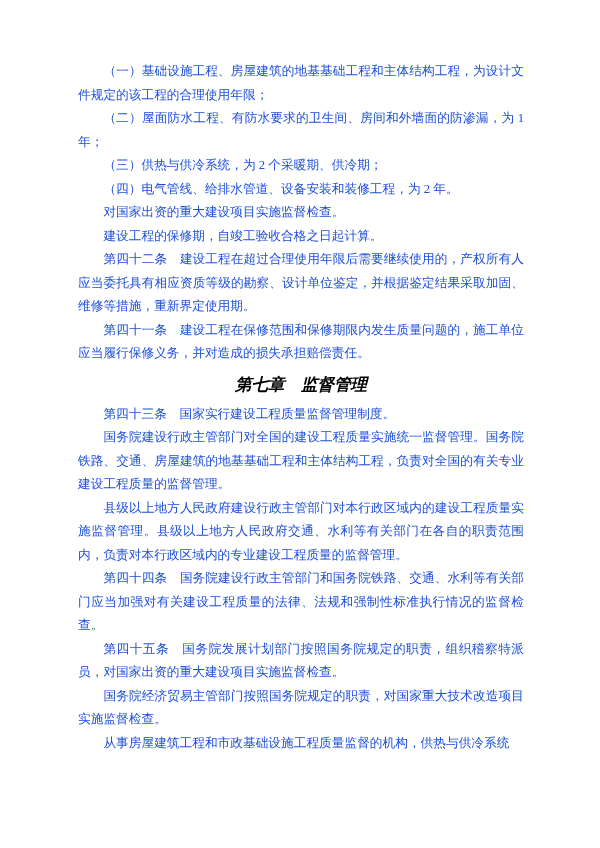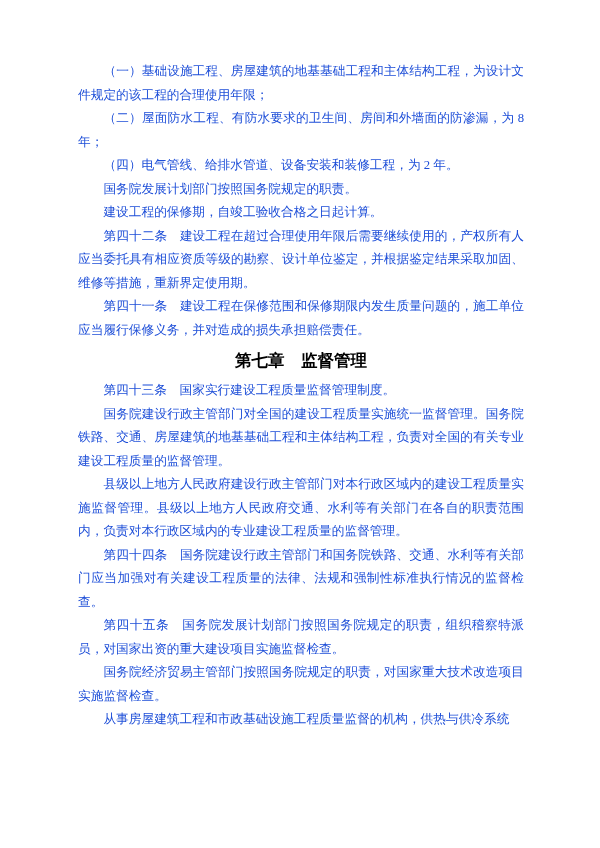--- a/index.html
+++ b/index.html
@@ -33,31 +33,33 @@
     color: #1d4ed8;
   }
   .heading {
     margin: 7px 0 6px 0;
     font-size: 16.5px;
     line-height: 24px;
     font-weight: bold;
     text-align: center;
     text-indent: 0;
     color: #000000;
+    font-style: italic;
   }
 </style>
 </head>
 <body>
 
 <div class="page">
   <div class="content">
     <p class="para">（一）基础设施工程、房屋建筑的地基基础工程和主体结构工程，为设计文件规定的该工程的合理使用年限；</p>
-    <p class="para">（二）屋面防水工程、有防水要求的卫生间、房间和外墙面的防渗漏，为 8 年；</p>
+    <p class="para">（二）屋面防水工程、有防水要求的卫生间、房间和外墙面的防渗漏，为 1 年；</p>
+    <p class="para">（三）供热与供冷系统，为 2 个采暖期、供冷期；</p>
     <p class="para">（四）电气管线、给排水管道、设备安装和装修工程，为 2 年。</p>
-    <p class="para">国务院发展计划部门按照国务院规定的职责。</p>
+    <p class="para">对国家出资的重大建设项目实施监督检查。</p>
     <p class="para">建设工程的保修期，自竣工验收合格之日起计算。</p>
     <p class="para">第四十二条　建设工程在超过合理使用年限后需要继续使用的，产权所有人应当委托具有相应资质等级的勘察、设计单位鉴定，并根据鉴定结果采取加固、维修等措施，重新界定使用期。</p>
     <p class="para">第四十一条　建设工程在保修范围和保修期限内发生质量问题的，施工单位应当履行保修义务，并对造成的损失承担赔偿责任。</p>
     <h2 class="heading">第七章　监督管理</h2>
     <p class="para">第四十三条　国家实行建设工程质量监督管理制度。</p>
     <p class="para">国务院建设行政主管部门对全国的建设工程质量实施统一监督管理。国务院铁路、交通、房屋建筑的地基基础工程和主体结构工程，负责对全国的有关专业建设工程质量的监督管理。</p>
     <p class="para">县级以上地方人民政府建设行政主管部门对本行政区域内的建设工程质量实施监督管理。县级以上地方人民政府交通、水利等有关部门在各自的职责范围内，负责对本行政区域内的专业建设工程质量的监督管理。</p>
     <p class="para">第四十四条　国务院建设行政主管部门和国务院铁路、交通、水利等有关部门应当加强对有关建设工程质量的法律、法规和强制性标准执行情况的监督检查。</p>
     <p class="para">第四十五条　国务院发展计划部门按照国务院规定的职责，组织稽察特派员，对国家出资的重大建设项目实施监督检查。</p>
     <p class="para">国务院经济贸易主管部门按照国务院规定的职责，对国家重大技术改造项目实施监督检查。</p>

